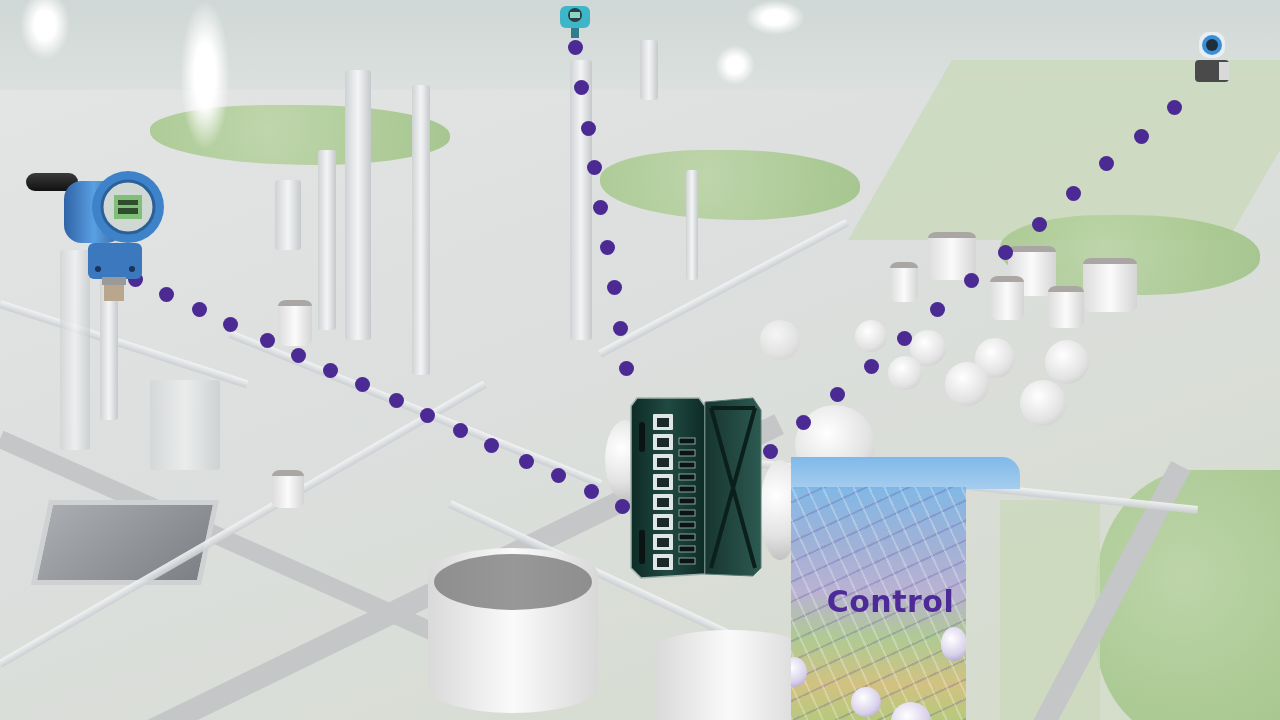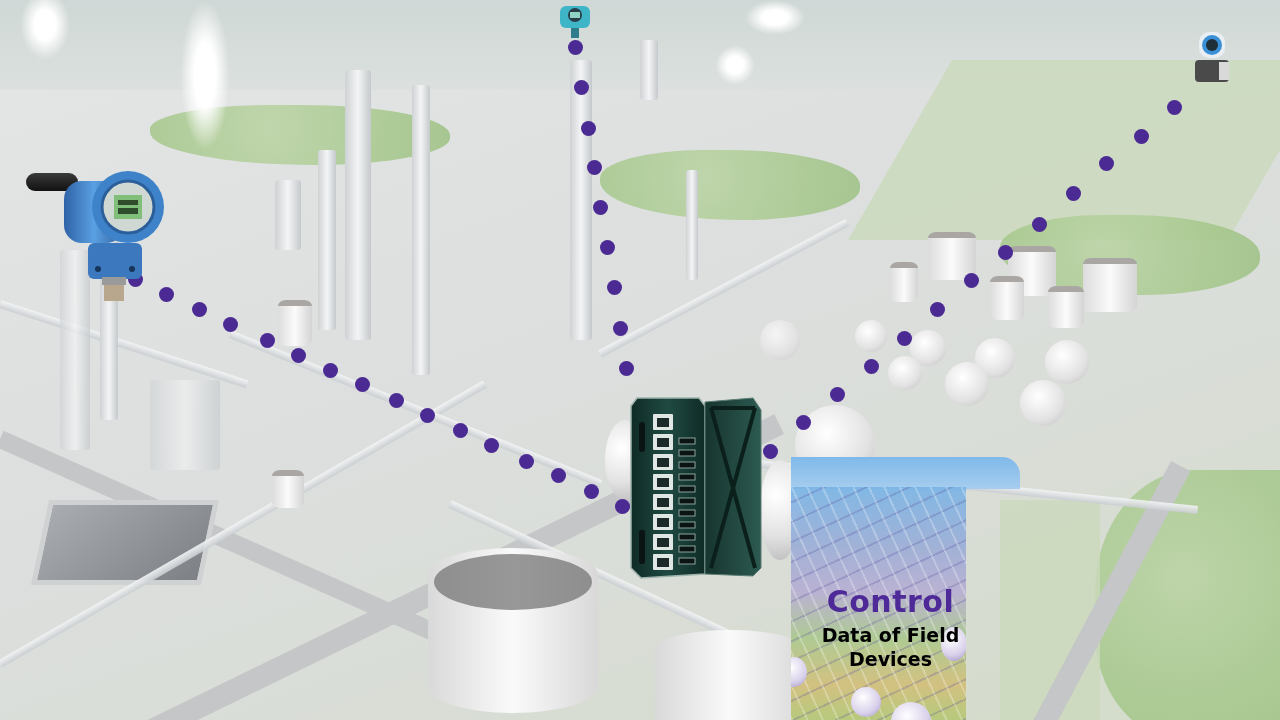--- a/index.html
+++ b/index.html
@@ -253,18 +253,14 @@
 
 <div class="card">
   <div class="card-top"></div>
   <div class="card-body">
     <div class="grid"></div>
     <div class="mini-sphere" style="left:60px;top:200px;width:30px;height:30px;"></div>
     <div class="mini-sphere" style="left:100px;top:215px;width:40px;height:40px;"></div>
     <div class="mini-sphere" style="left:150px;top:140px;width:26px;height:34px;"></div>
     <div class="mini-sphere" style="left:-10px;top:170px;width:26px;height:30px;"></div>
     <div class="card-title" style="color: rgb(78, 42, 152);">Control</div>
-    <div class="card-sub">
-      <div>Data of Field</div>
-      <div>Devices</div>
-    </div>
   </div>
 </div>
 
 </body></html>

